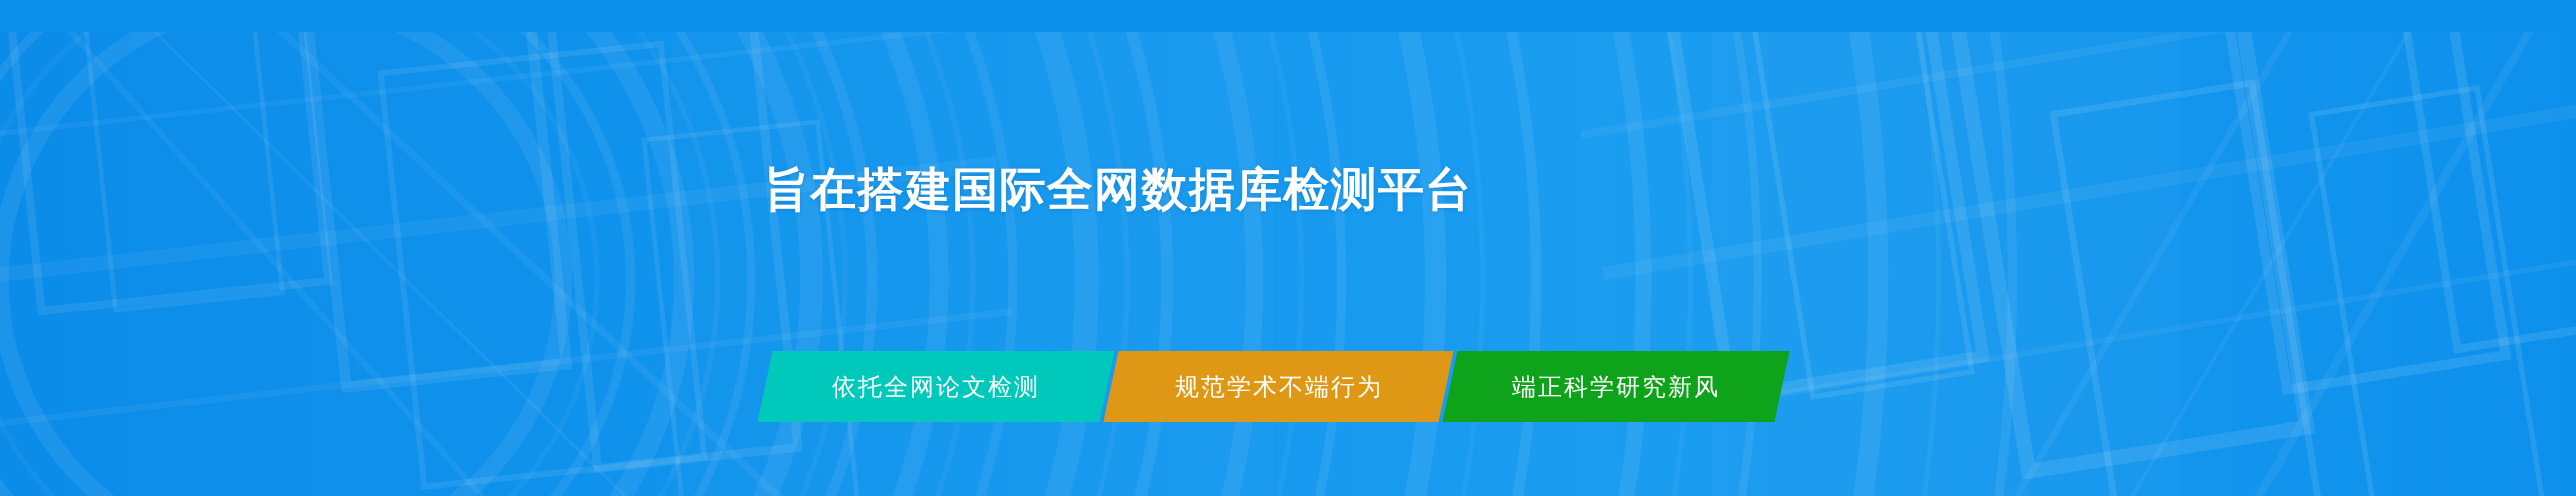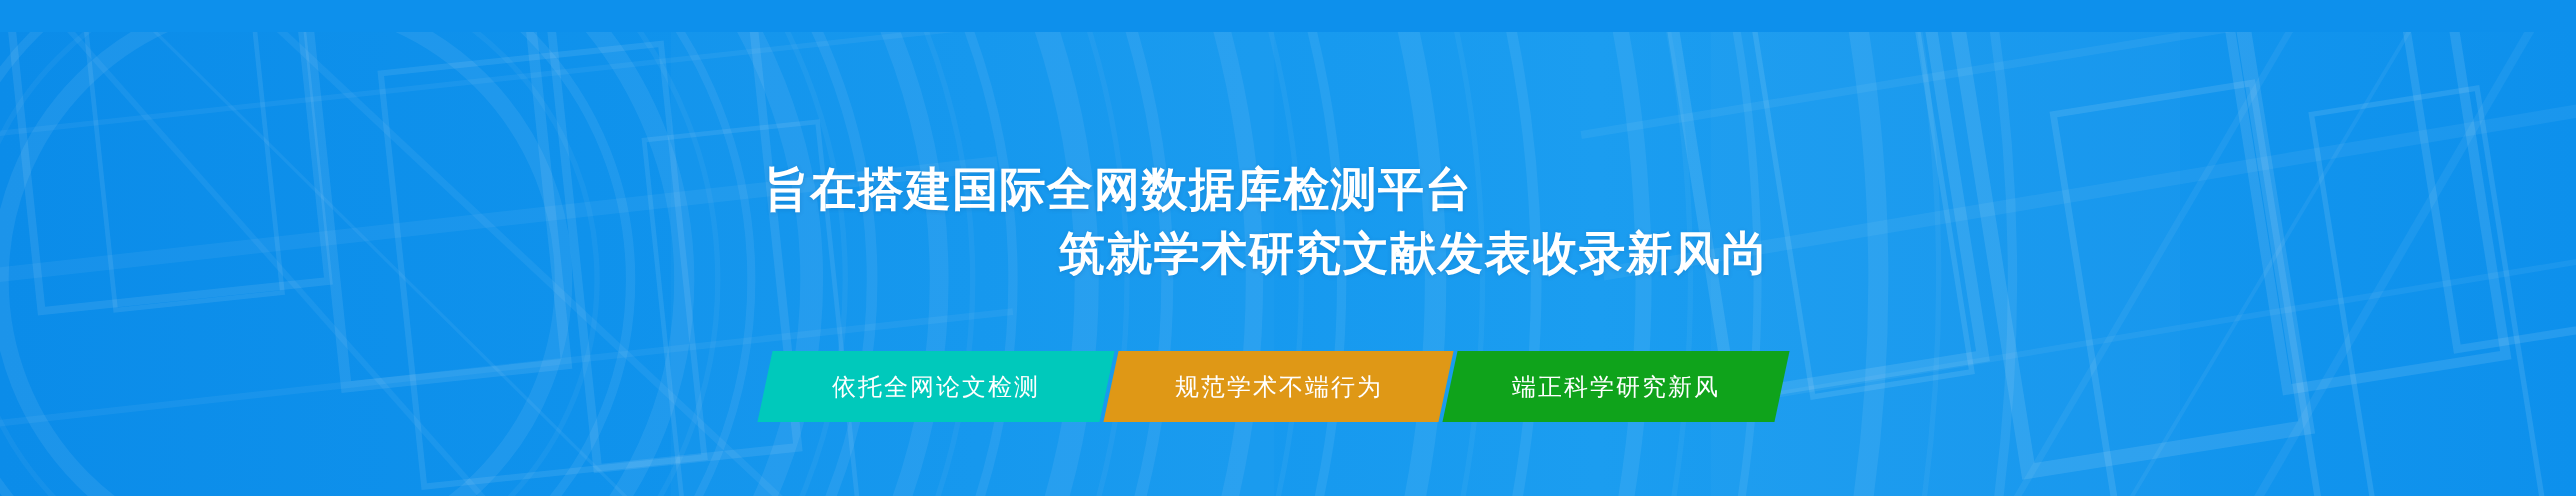--- a/index.html
+++ b/index.html
@@ -165,21 +165,20 @@
         </g>
 
         <rect x="1000" y="0" width="900" height="740" fill="#ffffff" fill-opacity="0.018"></rect>
         <rect x="2550" y="0" width="700" height="740" fill="#ffffff" fill-opacity="0.022"></rect>
       </g>
     </svg>
   </div>
 
   <div class="headline">
     <div class="title-line title-line-1" style="color: rgb(255, 255, 255);">旨在搭建国际全网数据库检测平台</div>
-    <div class="title-line title-line-2" style="color: rgb(255, 255, 255);">筑就学术研究文献发表收录新风尚</div>
   </div>
 
   <div class="tabs">
     <div class="tab tab-1" style="background: rgb(0, 201, 187);">
       <span class="tab-label" style="color: rgb(255, 255, 255);">依托全网论文检测</span>
     </div>
     <div class="tab tab-2" style="background: rgb(223, 152, 22);">
       <span class="tab-label" style="color: rgb(255, 255, 255);">规范学术不端行为</span>
     </div>
     <div class="tab tab-3" style="background: rgb(15, 163, 27);">

